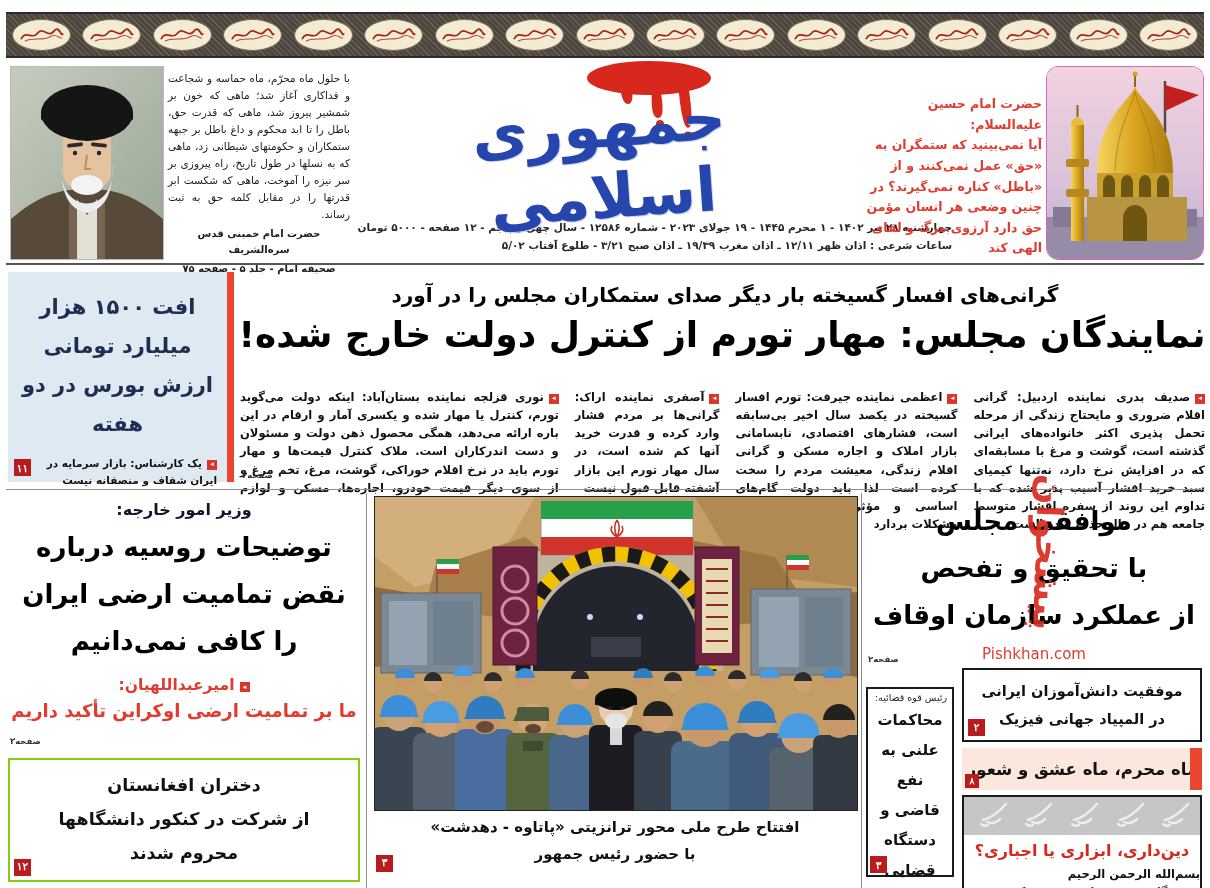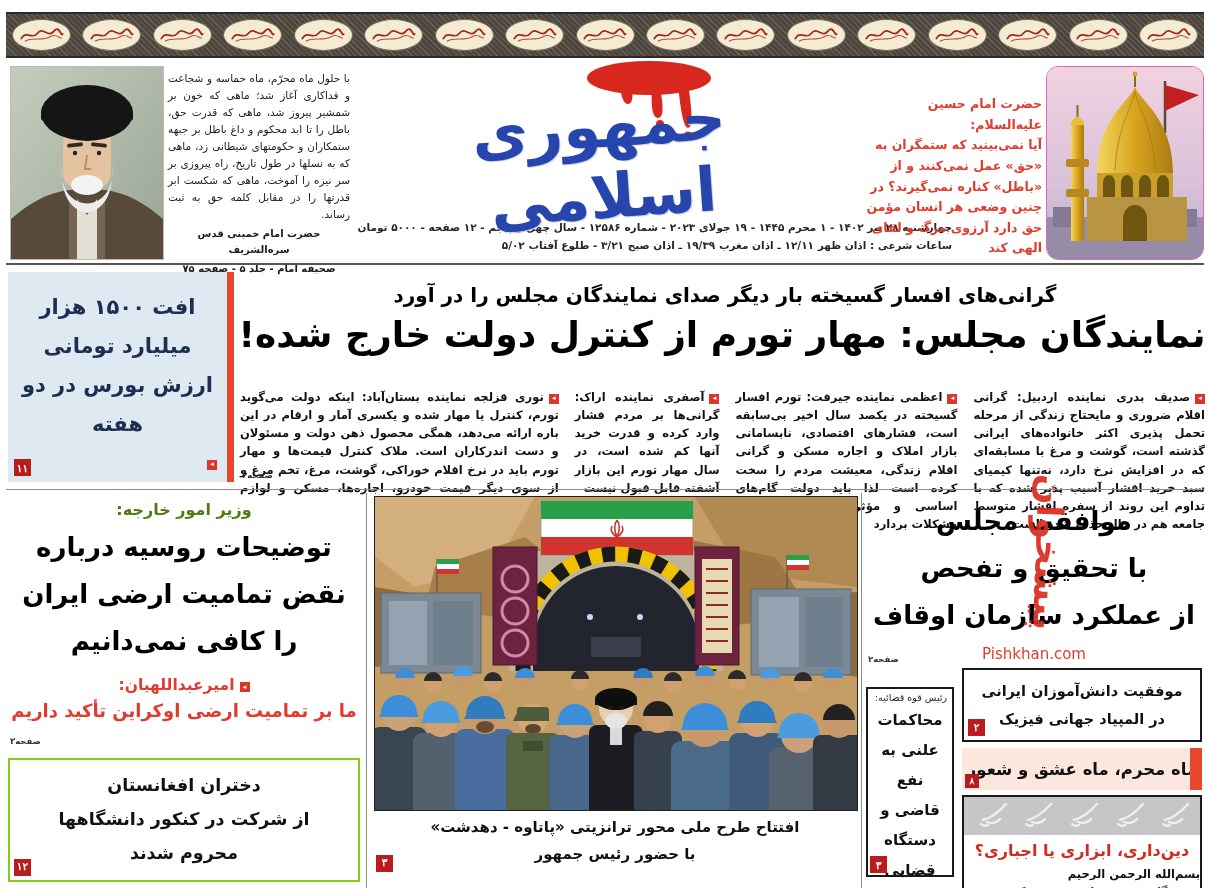--- a/index.html
+++ b/index.html
@@ -37,21 +37,21 @@
   .leadcols{left:240px;top:388px;width:965px;height:92px;display:flex;direction:rtl;gap:16px;
     font-size:11.5px;font-weight:700;line-height:1.58;text-align:justify;color:#111;}
   .c0{flex:0 0 24%;} .c1{flex:0 0 23%;} .c2{flex:0 0 15%;} .c3{flex:1 1 auto;}
   .pageref{font-size:8.5px;font-weight:bold;color:#333;}
   .rbullet{display:inline-flex;width:10px;height:10px;background:#d9372a;color:#fff;
     align-items:center;justify-content:center;font-size:7px;margin-left:5px;vertical-align:1px;flex:0 0 auto;}
   .rbullet::before{content:"◂";}
   .pbadge{position:absolute;width:17px;height:17px;background:#b91c1c;color:#fff;font-size:10.5px;
     font-weight:bold;display:flex;align-items:center;justify-content:center;z-index:4;font-family:Liberation Serif, serif;}
   
-  .fm-label{left:8px;top:500px;width:352px;text-align:center;color:#4d7c0f;font-size:16px;font-weight:bold;}
+  .fm-label{left:8px;top:500px;width:352px;text-align:center;color:#0f172a;font-size:16px;font-weight:bold;}
   .fm-head{left:8px;top:524px;width:352px;text-align:center;font-size:26px;font-weight:900;line-height:1.8;color:#000;}
   .fm-sublabel{left:8px;top:676px;width:352px;text-align:center;color:#e23b2e;font-size:15.5px;font-weight:bold;}
   .fm-subhead{left:8px;top:700px;width:352px;text-align:center;color:#e23b2e;font-size:18px;font-weight:bold;}
   .afg-box{left:8px;top:758px;width:352px;height:124px;border:2px solid #84cc16;box-sizing:border-box;
     text-align:center;font-size:17.5px;font-weight:bold;line-height:1.95;padding-top:8px;}
   
   .photo{left:374px;top:496px;width:482px;height:313px;border:1px solid #222;overflow:hidden;background:#c59e66;}
   .caption{left:374px;top:814px;width:482px;height:60px;text-align:center;font-size:15px;font-weight:bold;line-height:1.8;}
   
   .oqaf{left:866px;top:498px;width:336px;text-align:center;font-size:26px;font-weight:900;line-height:1.8;color:#000;}
@@ -270,26 +270,26 @@
       <line x1="88" y1="8" x2="88" y2="20" stroke="#8a6a10" stroke-width="2"></line>
         <circle cx="88" cy="7" r="2.5" fill="#d8a41f"></circle>
     </svg>
   </div>
 
   <div class="hr" style="left:6px;top:263px;width:1198px;height:2px;background:#555;"></div>
 
   <div class="abs stocks">
     <div class="stocks-h rtl">افت ۱۵۰۰ هزار میلیارد تومانی ارزش بورس در دو هفته</div>
     <div class="stocks-sub rtl">
-      <span class="rbullet"></span>
+      <span class="rbullet"></span><span>یک کارشناس: بازار سرمایه در ایران شفاف و منصفانه نیست</span>
     </div>
     <div class="pbadge" style="left:6px;bottom:6px;">۱۱</div>
   </div>
 
-  <div class="abs kicker rtl">گرانی‌های افسار گسیخته بار دیگر صدای نمایندگان مجلس را در آورد</div>
+  <div class="abs kicker rtl">گرانی‌های افسار گسیخته بار دیگر صدای ستمکاران مجلس را در آورد</div>
   <div class="abs mainline rtl">نمایندگان مجلس: مهار تورم از کنترل دولت خارج شده!</div>
   <div class="abs leadcols">
     <div class="c0"><span class="rbullet"></span><span>صدیف بدری نماینده اردبیل: گرانی اقلام ضروری و مایحتاج زندگی از مرحله تحمل پذیری اکثر خانواده‌های ایرانی گذشته است، گوشت و مرغ با مسابقه‌ای که در افزایش نرخ دارد، نه‌تنها کیمیای سبد خرید اقشار آسیب پذیر شده که با تداوم این روند از سفره اقشار متوسط جامعه هم در حال حذف شدن است</span></div>
     <div class="c1"><span class="rbullet"></span><span>اعظمی نماینده جیرفت: تورم افسار گسیخته در یکصد سال اخیر بی‌سابقه است، فشارهای اقتصادی، نابسامانی بازار املاک و اجاره مسکن و گرانی اقلام زندگی، معیشت مردم را سخت کرده است لذا باید دولت گام‌های اساسی و مؤثری برای رفع این مشکلات بردارد</span></div>
     <div class="c2"><span class="rbullet"></span><span>آصفری نماینده اراک: گرانی‌ها بر مردم فشار وارد کرده و قدرت خرید آنها کم شده است، در سال مهار تورم این بازار آشفته قابل قبول نیست</span></div>
     <div class="c3"><span class="rbullet"></span><span>نوری قزلجه نماینده بستان‌آباد: اینکه دولت می‌گوید تورم، کنترل یا مهار شده و یکسری آمار و ارقام در این باره ارائه می‌دهد، همگی محصول ذهن دولت و مسئولان و دست اندرکاران است. ملاک کنترل قیمت‌ها و مهار تورم باید در نرخ اقلام خوراکی، گوشت، مرغ، تخم مرغ و از سوی دیگر قیمت خودرو، اجاره‌ها، مسکن و لوازم خانگی خود را نشان دهد</span></div>
   </div>
   <div class="abs pageref" style="left:242px;top:470px;">صفحه۲</div>
 
   <div class="hr" style="left:6px;top:489px;width:1198px;height:1px;"></div>

